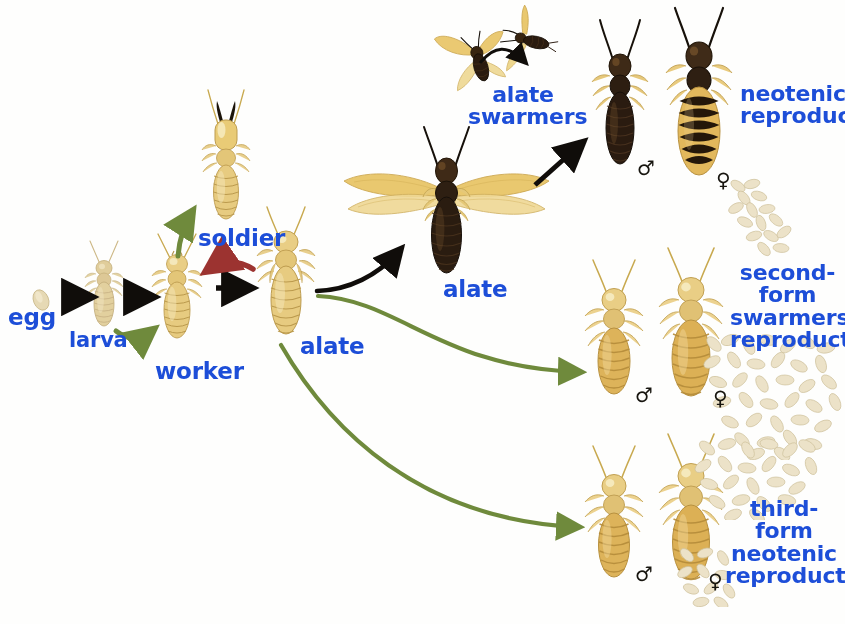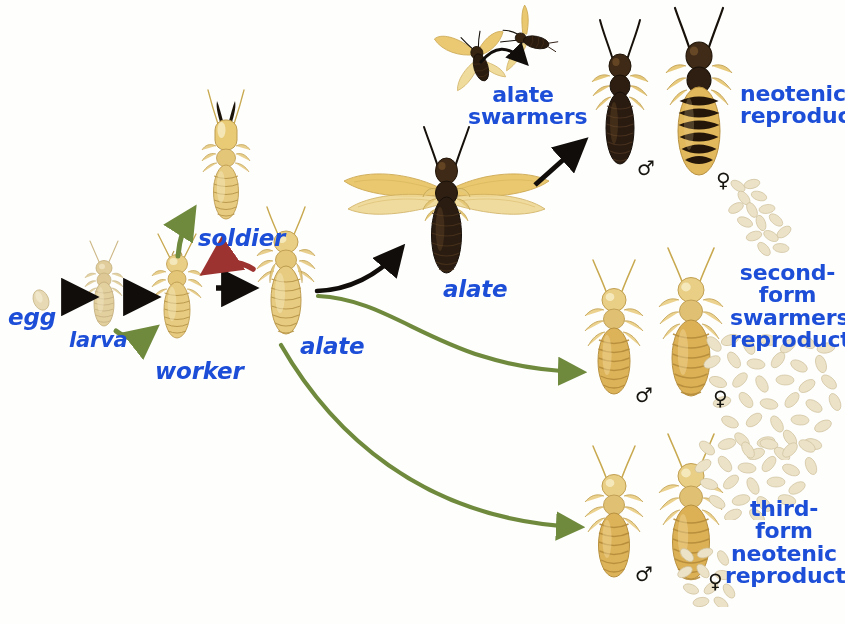--- a/index.html
+++ b/index.html
@@ -20,21 +20,21 @@
     position: absolute;
     color: #1d4ed8;
     font-weight: 700;
     font-family: "DejaVu Sans", sans-serif;
     letter-spacing: -0.2px;
     line-height: 1.02;
     white-space: pre-line;
     text-rendering: optimizeLegibility;
   }
   .label.c  { text-align: center; }
-  .label.l  { text-align: center; font-style: italic; }
+  .label.l  { text-align: center; }
   .gsym {
     position: absolute;
     color: #17150f;
     font-family: "DejaVu Sans", sans-serif;
     font-weight: 400;
     line-height: 1;
   }
   .term { position: absolute; }
   .term svg { display: block; overflow: visible; }
   .arrows { position: absolute; left: 0; top: 0; width: 845px; height: 624px; pointer-events: none; }

